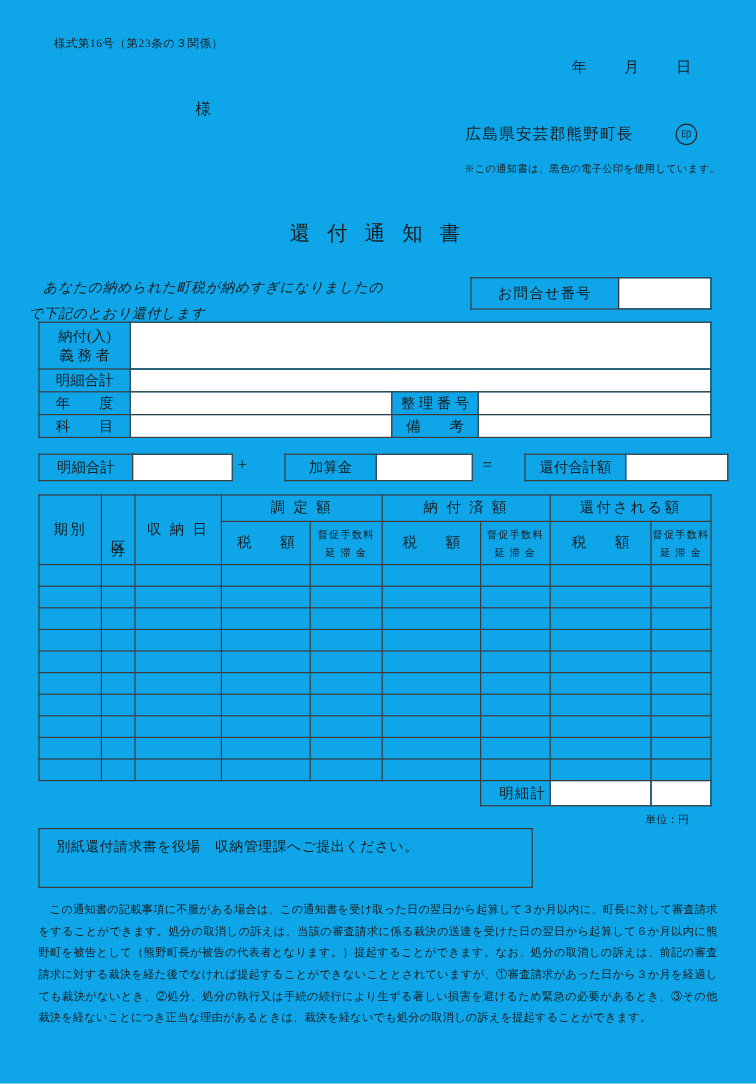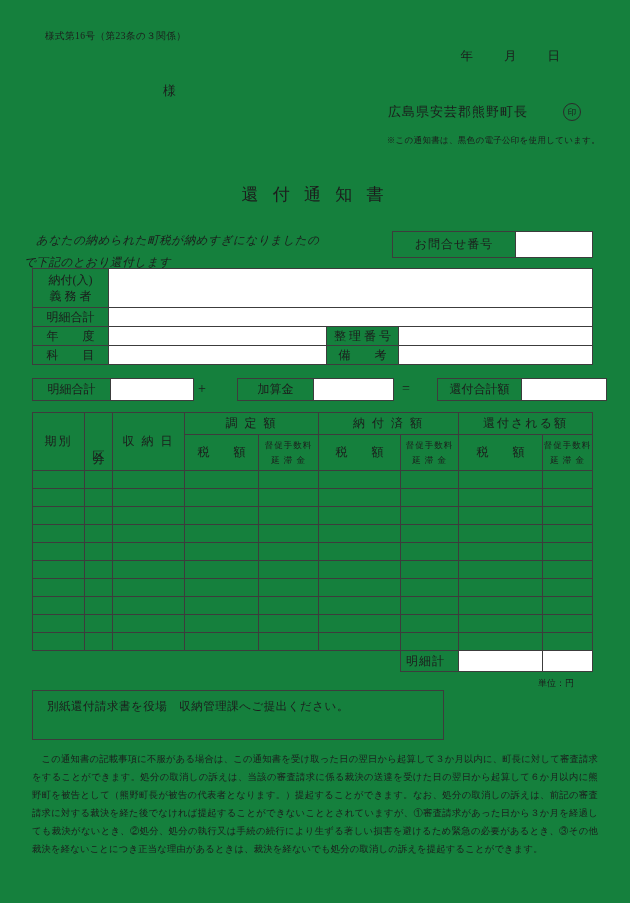--- a/index.html
+++ b/index.html
@@ -1,25 +1,25 @@
 <!DOCTYPE html>
 <html><head>
 <meta charset="utf-8">
 <style>
   html,body{margin:0;padding:0;background:#e8e8e8;}
   .page{
-    position:relative;width:630px;height:903px;background:#15803d;
+    position:relative;width:630px;height:903px;background:#0ea5e9;
     font-family:"Liberation Serif","DejaVu Serif",serif;
     color:#1c1c1c;overflow:hidden;margin:0 auto;
   }
   .abs{position:absolute;}
   .pre{white-space:pre-line;}
 
   .form-no{left:45px;top:30px;font-size:9.5px;letter-spacing:.5px;}
-  .date-line{top:48px;right:68px;font-size:12.5px;letter-spacing:2px;}
+  .date-line{top:48px;right:52px;font-size:12.5px;letter-spacing:2px;}
   .addressee{left:163px;top:82px;font-size:13px;}
   .sender-row{top:103px;right:49px;font-size:13px;display:flex;align-items:center;gap:35px;}
   .sender-row .name{letter-spacing:1px;}
   .seal{
     display:inline-flex;align-items:center;justify-content:center;
     width:16px;height:16px;border:1.2px solid #2a2a2a;border-radius:50%;
     font-size:8.5px;line-height:1;
   }
   .seal-note{top:135px;right:30px;font-size:8.5px;letter-spacing:.3px;}
   .doc-title{top:183px;left:0;width:100%;text-align:center;font-size:17px;letter-spacing:5px;}
@@ -44,21 +44,21 @@
   .mini td{height:21px;}
 
   .detail{left:32px;top:412px;width:560px;}
   .detail td{text-align:center;padding:0;}
   .detail tr.h1 td{height:21px;letter-spacing:2px;}
   .detail tr.h2 td{height:35px;}
   .detail td.small{font-size:8.5px;line-height:1.65;letter-spacing:1px;}
   .detail tr.body td{height:17px;}
   .detail tr.totals td{height:20px;}
   .detail tr.totals td.spacer{border:none;background:transparent;}
-  .detail tr.totals td.tlabel{text-align:left;padding-left:5px;letter-spacing:1px;margin-top:35px;}
+  .detail tr.totals td.tlabel{text-align:left;padding-left:15px;letter-spacing:1px;margin-top:35px;}
   .vert{writing-mode:vertical-rl;text-orientation:upright;letter-spacing:2px;line-height:1;}
 
   .unit{top:677px;left:32px;width:560px;text-align:right;padding-right:18px;font-size:9px;box-sizing:border-box;}
 
   .notice{
     left:32px;top:690px;width:412px;height:50px;border:1px solid #3c3c3c;
     box-sizing:border-box;padding:5px 0 0 14px;font-size:11.5px;line-height:1.75;letter-spacing:.5px;
   }
   .legal{
     left:32px;top:750px;width:566px;font-size:9.3px;line-height:18px;

